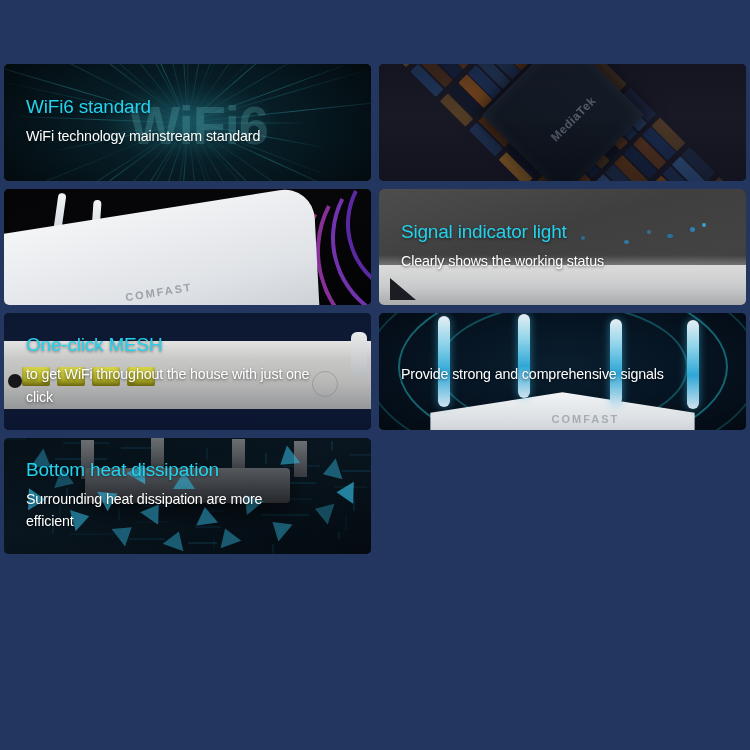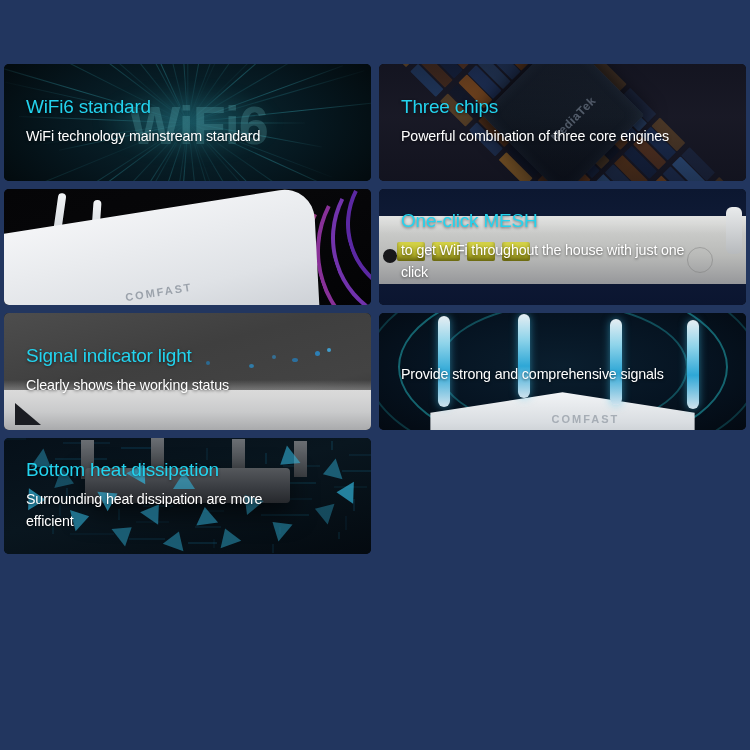--- a/index.html
+++ b/index.html
@@ -372,24 +372,20 @@
             <div class="c2-cell" style="left: 18.4%; top: 92%; width: 8%; height: 8%; background: rgb(42, 79, 134); opacity: 0.68;"></div>
             <div class="c2-cell" style="left: 27.6%; top: 92%; width: 8%; height: 8%; background: rgb(208, 138, 42); opacity: 0.37;"></div>
             <div class="c2-cell" style="left: 36.8%; top: 92%; width: 8%; height: 8%; background: rgb(42, 79, 134); opacity: 0.55;"></div>
             <div class="c2-cell" style="left: 46%; top: 92%; width: 8%; height: 8%; background: rgb(208, 138, 42); opacity: 0.73;"></div>
             <div class="c2-cell" style="left: 55.2%; top: 92%; width: 8%; height: 8%; background: rgb(42, 79, 134); opacity: 0.41;"></div>
           </div>
         <div class="c2-chip"></div>
         <div class="c2-chiplabel">MediaTek</div>
         <div class="c2-shade"></div>
       </div>
-      <div class="card-text">
-        <div class="card-title">Three chips</div>
-        <div class="card-sub">Powerful combination of three core engines</div>
-      </div>
     </div>
 
     <div class="card">
       <div class="card-bg c3-bg">
         <div id="c3arcs">
             <div class="c3-arc" style="width: 150px; height: 150px; right: -34%; top: -34%; border-width: 4px; border-left-color: rgb(107, 47, 191); border-bottom-color: rgb(210, 79, 176); opacity: 0.85;"></div>
             <div class="c3-arc" style="width: 176px; height: 176px; right: -37%; top: -33.4%; border-width: 4px; border-left-color: rgb(142, 63, 214); border-bottom-color: rgb(53, 201, 168); opacity: 0.8;"></div>
             <div class="c3-arc" style="width: 202px; height: 202px; right: -40%; top: -32.8%; border-width: 4px; border-left-color: rgb(180, 63, 200); border-bottom-color: rgb(63, 216, 192); opacity: 0.75;"></div>
             <div class="c3-arc" style="width: 228px; height: 228px; right: -43%; top: -32.2%; border-width: 4px; border-left-color: rgb(210, 79, 176); border-bottom-color: rgb(122, 63, 208); opacity: 0.7;"></div>
             <div class="c3-arc" style="width: 254px; height: 254px; right: -46%; top: -31.6%; border-width: 4px; border-left-color: rgb(53, 201, 168); border-bottom-color: rgb(198, 95, 216); opacity: 0.65;"></div>
@@ -399,52 +395,52 @@
             <div class="c3-arc" style="width: 358px; height: 358px; right: -58%; top: -29.2%; border-width: 4px; border-left-color: rgb(47, 184, 160); border-bottom-color: rgb(180, 63, 200); opacity: 0.45;"></div>
           </div>
         <div class="c3-ant" style="left:14%;top:4%;height:44%;transform:rotate(8deg);"></div>
         <div class="c3-ant" style="left:24%;top:10%;height:40%;transform:rotate(4deg);"></div>
         <div class="c3-router"></div>
         <div class="c3-logo">COMFAST</div>
       </div>
     </div>
 
     <div class="card">
+      <div class="card-bg c5-bg">
+        <div class="c5-led" style="right:14%;top:33%;width:5px;height:5px;background:#2d7fb5;"></div>
+        <div class="c5-led" style="right:11%;top:30%;width:4px;height:4px;background:#3f9ccc;"></div>
+        <div class="c5-led" style="right:20%;top:39%;width:6px;height:4px;background:#2b6f9e;"></div>
+        <div class="c5-led" style="right:26%;top:36%;width:4px;height:4px;background:#356f94;"></div>
+        <div class="c5-led" style="right:32%;top:44%;width:5px;height:4px;background:#2f7ba8;"></div>
+        <div class="c5-led" style="right:44%;top:41%;width:4px;height:4px;background:#2b6a92;"></div>
+        <div class="c5-band"></div>
+        <div class="c5-corner"></div>
+      </div>
+      <div class="card-text">
+        <div class="card-title">Signal indicator light</div>
+        <div class="card-sub">Clearly shows the working status</div>
+      </div>
+    </div>
+
+    <div class="card">
       <div class="card-bg c4-bg">
         <div class="c4-ant"></div>
         <div class="c4-body"></div>
         <div class="c4-ports">
           <div class="c4-port"></div>
           <div class="c4-port"></div>
           <div class="c4-port"></div>
           <div class="c4-port"></div>
         </div>
         <div class="c4-knob"></div>
         <div class="c4-btn"></div>
       </div>
       <div class="card-text">
         <div class="card-title">One-click MESH</div>
         <div class="card-sub wrap">to get WiFi throughout the house with just one click</div>
-      </div>
-    </div>
-
-    <div class="card">
-      <div class="card-bg c5-bg">
-        <div class="c5-led" style="right:14%;top:33%;width:5px;height:5px;background:#2d7fb5;"></div>
-        <div class="c5-led" style="right:11%;top:30%;width:4px;height:4px;background:#3f9ccc;"></div>
-        <div class="c5-led" style="right:20%;top:39%;width:6px;height:4px;background:#2b6f9e;"></div>
-        <div class="c5-led" style="right:26%;top:36%;width:4px;height:4px;background:#356f94;"></div>
-        <div class="c5-led" style="right:32%;top:44%;width:5px;height:4px;background:#2f7ba8;"></div>
-        <div class="c5-led" style="right:44%;top:41%;width:4px;height:4px;background:#2b6a92;"></div>
-        <div class="c5-band"></div>
-        <div class="c5-corner"></div>
-      </div>
-      <div class="card-text">
-        <div class="card-title">Signal indicator light</div>
-        <div class="card-sub">Clearly shows the working status</div>
       </div>
     </div>
 
     <div class="card">
       <div class="card-bg c6-bg">
         <div class="c6-ring" style="width:330px;height:170px;opacity:.85;"></div>
         <div class="c6-ring" style="width:250px;height:128px;opacity:.6;"></div>
         <div class="c6-ring" style="width:395px;height:205px;opacity:.4;"></div>
         <div class="c6-ant" style="left:16%;top:3%;height:78%;"></div>
         <div class="c6-ant" style="left:38%;top:1%;height:72%;"></div>

